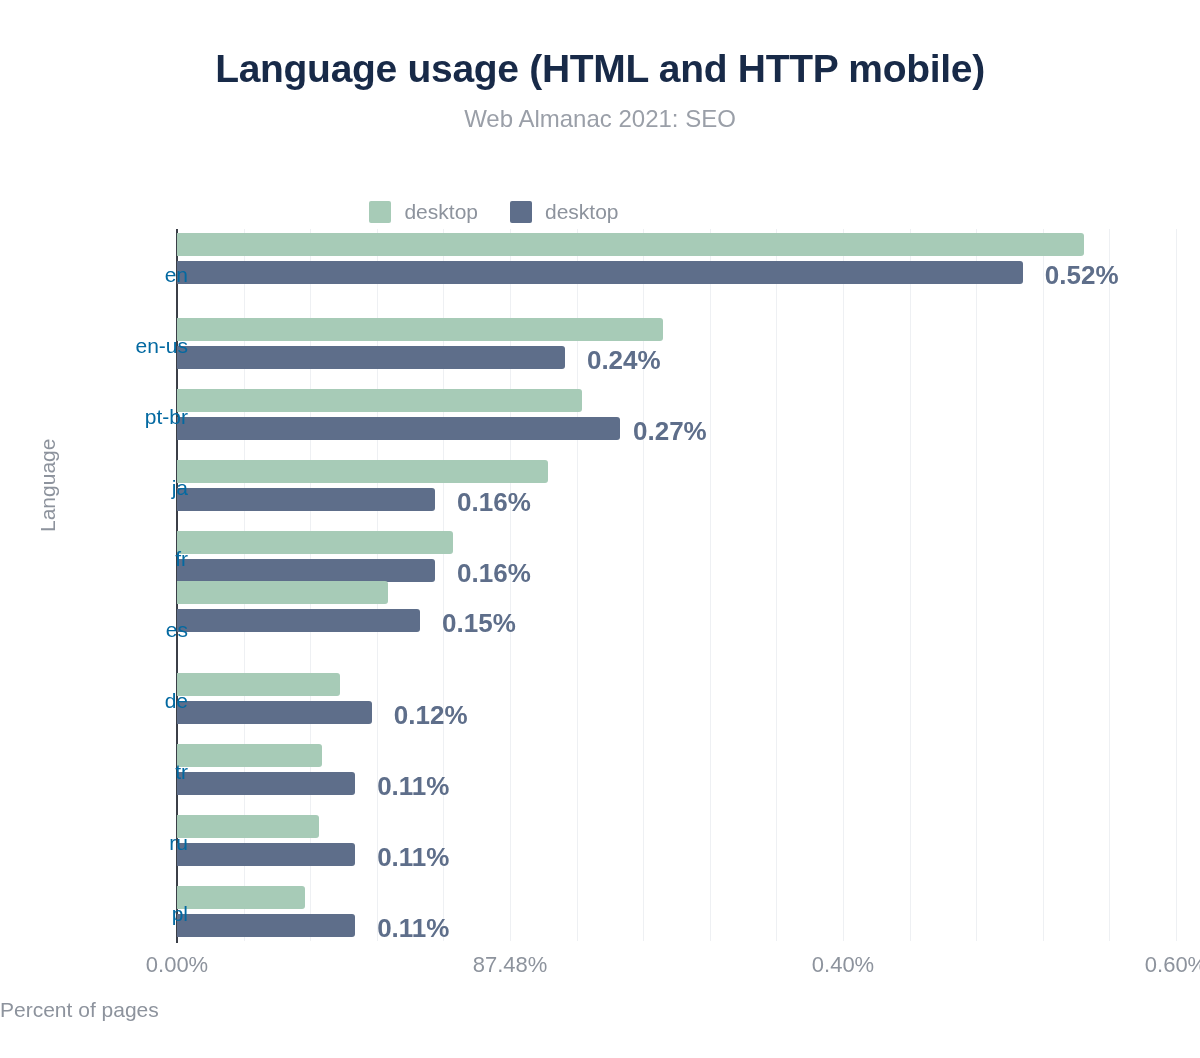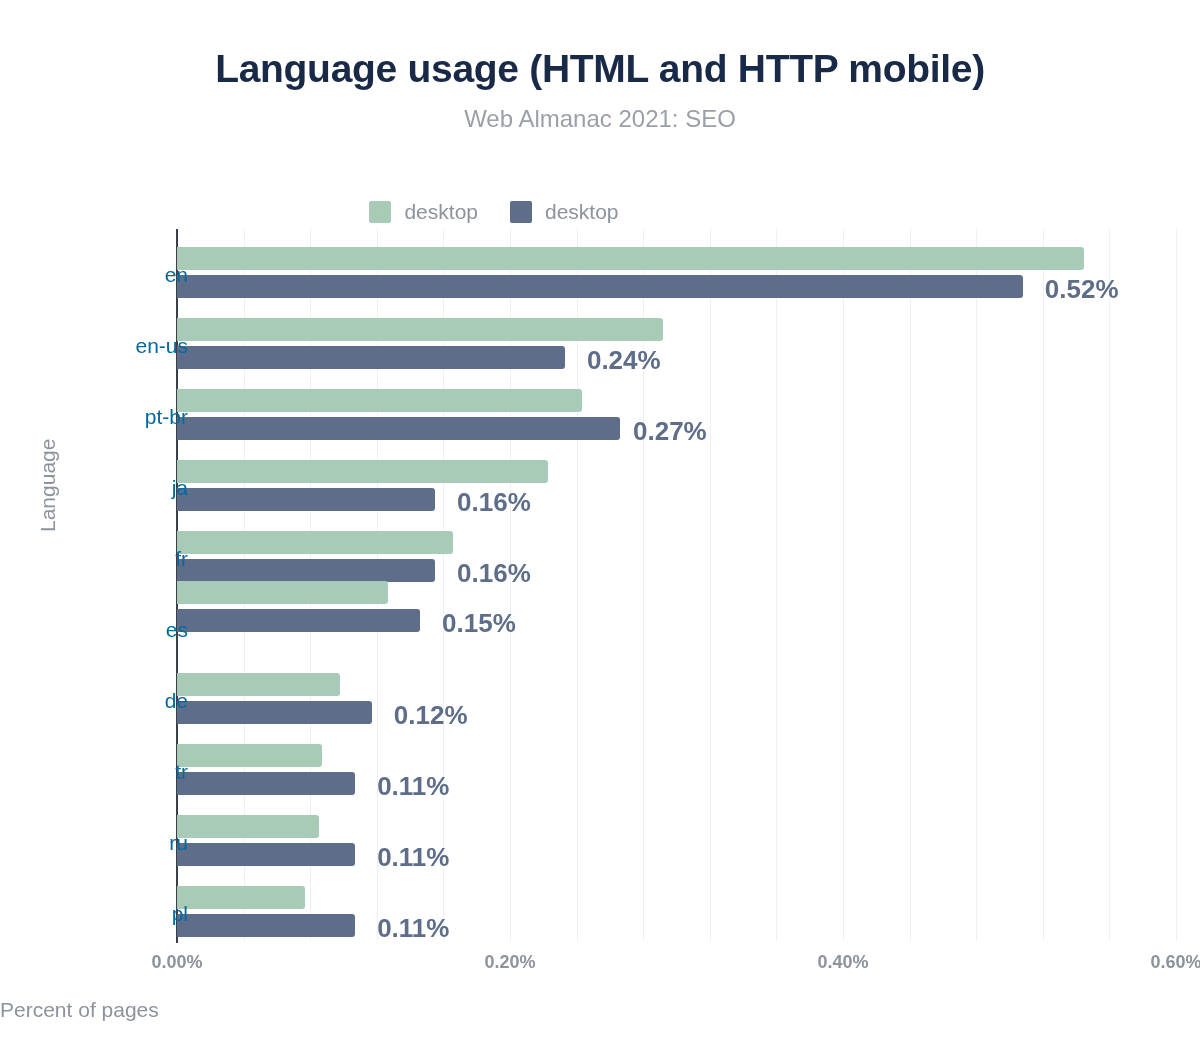--- a/index.html
+++ b/index.html
@@ -112,24 +112,23 @@
   }
   #x-axis-title {
     position: absolute;
     left: 0; top: 998px; width: 1200px;
     text-align: left;
     font-size: 21px; color: #8d939d;
   }
   .x-tick-label {
     position: absolute;
     top: 952px;
-    font-size: 18px; color: #8d939d;
+    font-size: 22px; color: #8d939d;
     transform: translateX(-50%);
     white-space: nowrap;
-    font-weight: bold;
   }
   #x-axis-origin-tick {
     position: absolute;
     left: 176px; top: 929px;
     width: 2px; height: 14px;
     background: #3b3f47;
   }
 </style>
 </head>
 <body>
@@ -165,21 +164,21 @@
         <div class="gridline" style="left: 532.8px;"></div>
         <div class="gridline" style="left: 599.4px;"></div>
         <div class="gridline" style="left: 666px;"></div>
         <div class="gridline" style="left: 732.6px;"></div>
         <div class="gridline" style="left: 799.2px;"></div>
         <div class="gridline" style="left: 865.8px;"></div>
         <div class="gridline" style="left: 932.4px;"></div>
         <div class="gridline" style="left: 999px;"></div>
       </div>
     <div id="bars">
-        <div class="row" style="top: 18px; height: 67px;">
+        <div class="row" style="top: 4px; height: 67px;">
           <div class="bar desktop" style="width: 907.425px; background: rgb(167, 203, 183);"></div>
           <div class="bar mobile" style="width: 845.82px; background: rgb(94, 110, 138);"></div>
           <div class="bar-label" style="left: 867.82px;">0.52%</div>
         </div>
         <div class="row" style="top: 89px; height: 51px;">
           <div class="bar desktop" style="width: 486.18px; background: rgb(167, 203, 183);"></div>
           <div class="bar mobile" style="width: 387.945px; background: rgb(94, 110, 138);"></div>
           <div class="bar-label" style="left: 409.945px;">0.24%</div>
         </div>
         <div class="row" style="top: 160px; height: 51px;">
@@ -232,21 +231,21 @@
       <div class="cat-label" style="top: 476px;">ja</div>
       <div class="cat-label" style="top: 547px;">fr</div>
       <div class="cat-label" style="top: 618px;">es</div>
       <div class="cat-label" style="top: 689px;">de</div>
       <div class="cat-label" style="top: 760px;">tr</div>
       <div class="cat-label" style="top: 831px;">ru</div>
       <div class="cat-label" style="top: 902px;">pl</div>
     </div>
   <div id="x-tick-labels">
       <div class="x-tick-label" style="left: 177px;">0.00%</div>
-      <div class="x-tick-label" style="left: 510px;">0.20%</div>
+      <div class="x-tick-label" style="left: 510px;">87.48%</div>
       <div class="x-tick-label" style="left: 843px;">0.40%</div>
       <div class="x-tick-label" style="left: 1176px;">0.60%</div>
     </div>
 
   <div id="y-axis-title">Language</div>
   <div id="x-axis-title">Percent of pages</div>
 
 </div>
 
 </body></html>

